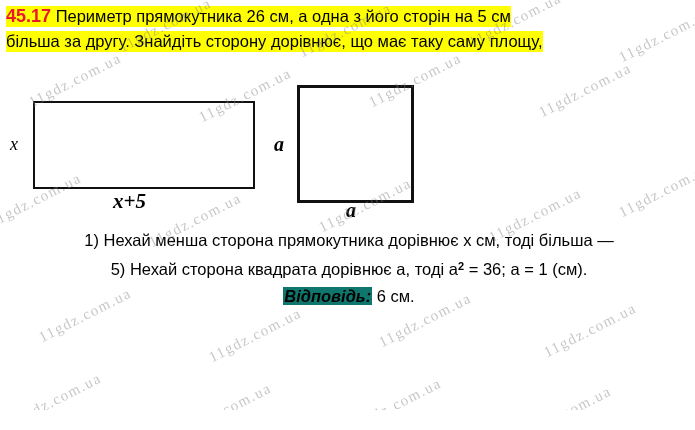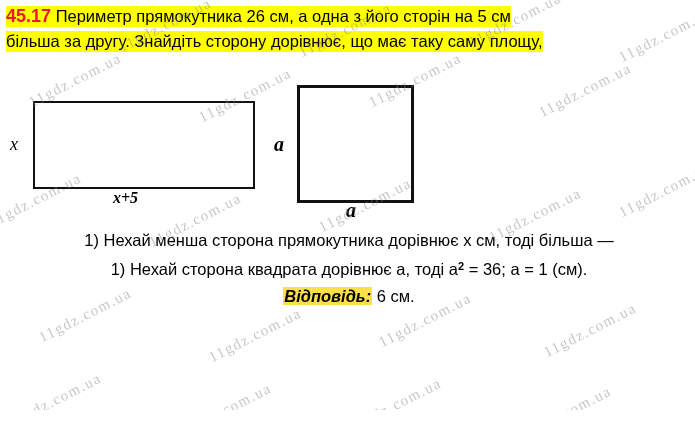--- a/index.html
+++ b/index.html
@@ -93,21 +93,21 @@
     border: 3px solid #111;
     background: transparent;
   }
   .lbl {
     position: absolute;
     font-family: "Liberation Serif", serif;
     font-style: italic;
     font-size: 18px;
   }
   .lbl-x      { left: 10px;  top: 49px; }
-  .lbl-xplus5 { left: 113px; top: 104px; font-size: 16px; font-style: italic; font-weight: bold; }
+  .lbl-xplus5 { left: 113px; top: 104px; font-size: 21px; font-style: italic; font-weight: bold; }
   .lbl-a-left { left: 274px; top: 48px; font-size: 20px; font-weight: bold; }
   .lbl-a-bot  { left: 346px; top: 114px; font-size: 20px; font-weight: bold; }
 
   
   .solution {
     position: absolute;
     left: 6px;
     top: 228px;
     width: 686px;
     z-index: 2;
@@ -132,21 +132,21 @@
   .dot { font-size: 13px; vertical-align: 2px; }
 
   .answer-line {
     display: block;
     font-size: 16.5px;
     line-height: 25px;
     white-space: nowrap;
     margin-top: 2px;
   }
   .answer-word {
-    background: #fde047;
+    background: #0f766e;
     font-style: italic;
     font-weight: bold;
     padding: 0 1px;
   }
 </style>
 </head>
 <body>
 
 <div class="page">
 
@@ -160,21 +160,21 @@
     <div class="lbl lbl-x">x</div>
     <div class="lbl lbl-xplus5">x+5</div>
 
     <div class="sq-fig"></div>
     <div class="lbl lbl-a-left">a</div>
     <div class="lbl lbl-a-bot">a</div>
   </div>
 
   <div class="solution">
     <span class="sol-line">1) Нехай менша сторона прямокутника дорівнює х см, тоді більша —</span>
-    <span class="sol-line"><span>1) Нехай сторона квадрата дорівнює а, тоді а</span><span class="sup">2</span><span> = 36; а = 1 (см).</span></span>
+    <span class="sol-line"><span>5) Нехай сторона квадрата дорівнює а, тоді а</span><span class="sup">2</span><span> = 36; а = 1 (см).</span></span>
     <span class="answer-line"><span class="answer-word">Відповідь:</span> <span>6 см.</span></span>
   </div>
 
   <div class="watermarks">
       <span class="wm" style="left: 30px; top: 95px;">11gdz.com.ua</span>
       <span class="wm" style="left: 200px; top: 110px;">11gdz.com.ua</span>
       <span class="wm" style="left: 370px; top: 95px;">11gdz.com.ua</span>
       <span class="wm" style="left: 540px; top: 105px;">11gdz.com.ua</span>
       <span class="wm" style="left: -10px; top: 215px;">11gdz.com.ua</span>
       <span class="wm" style="left: 150px; top: 235px;">11gdz.com.ua</span>

